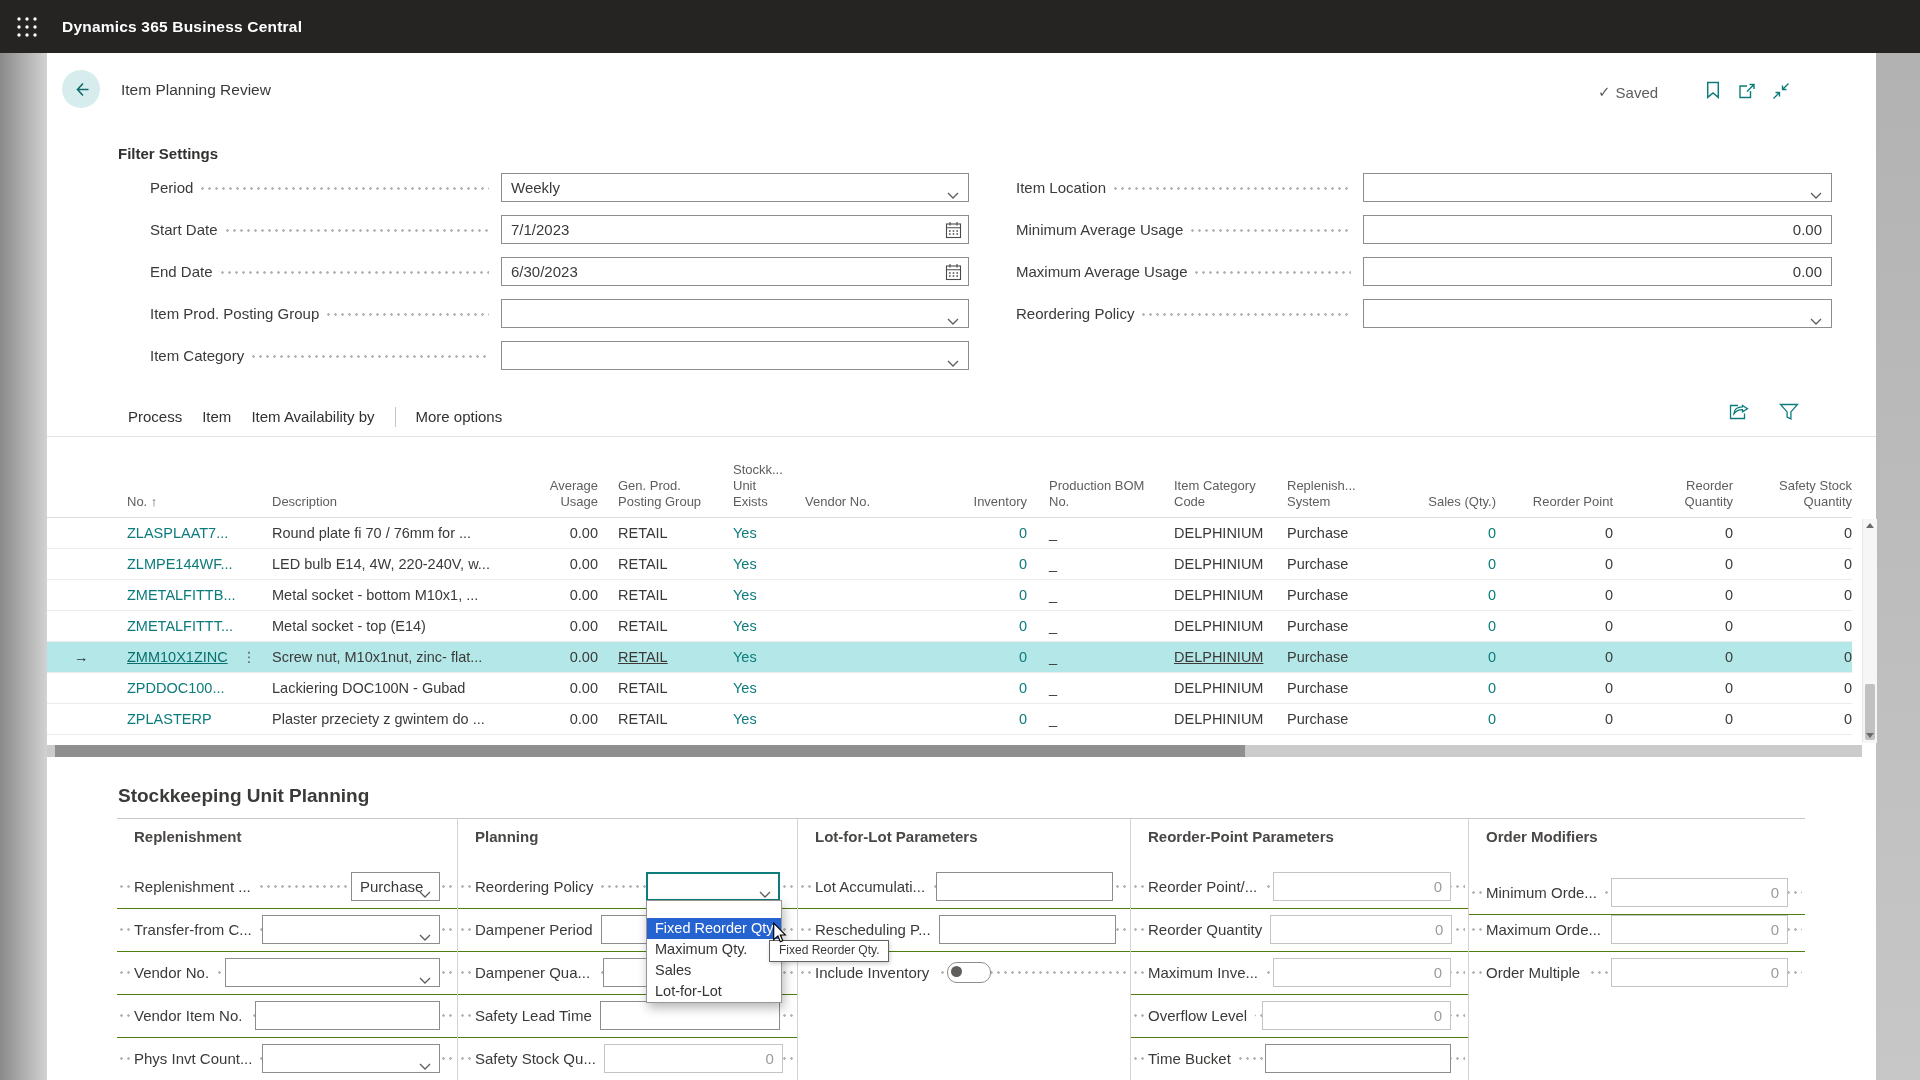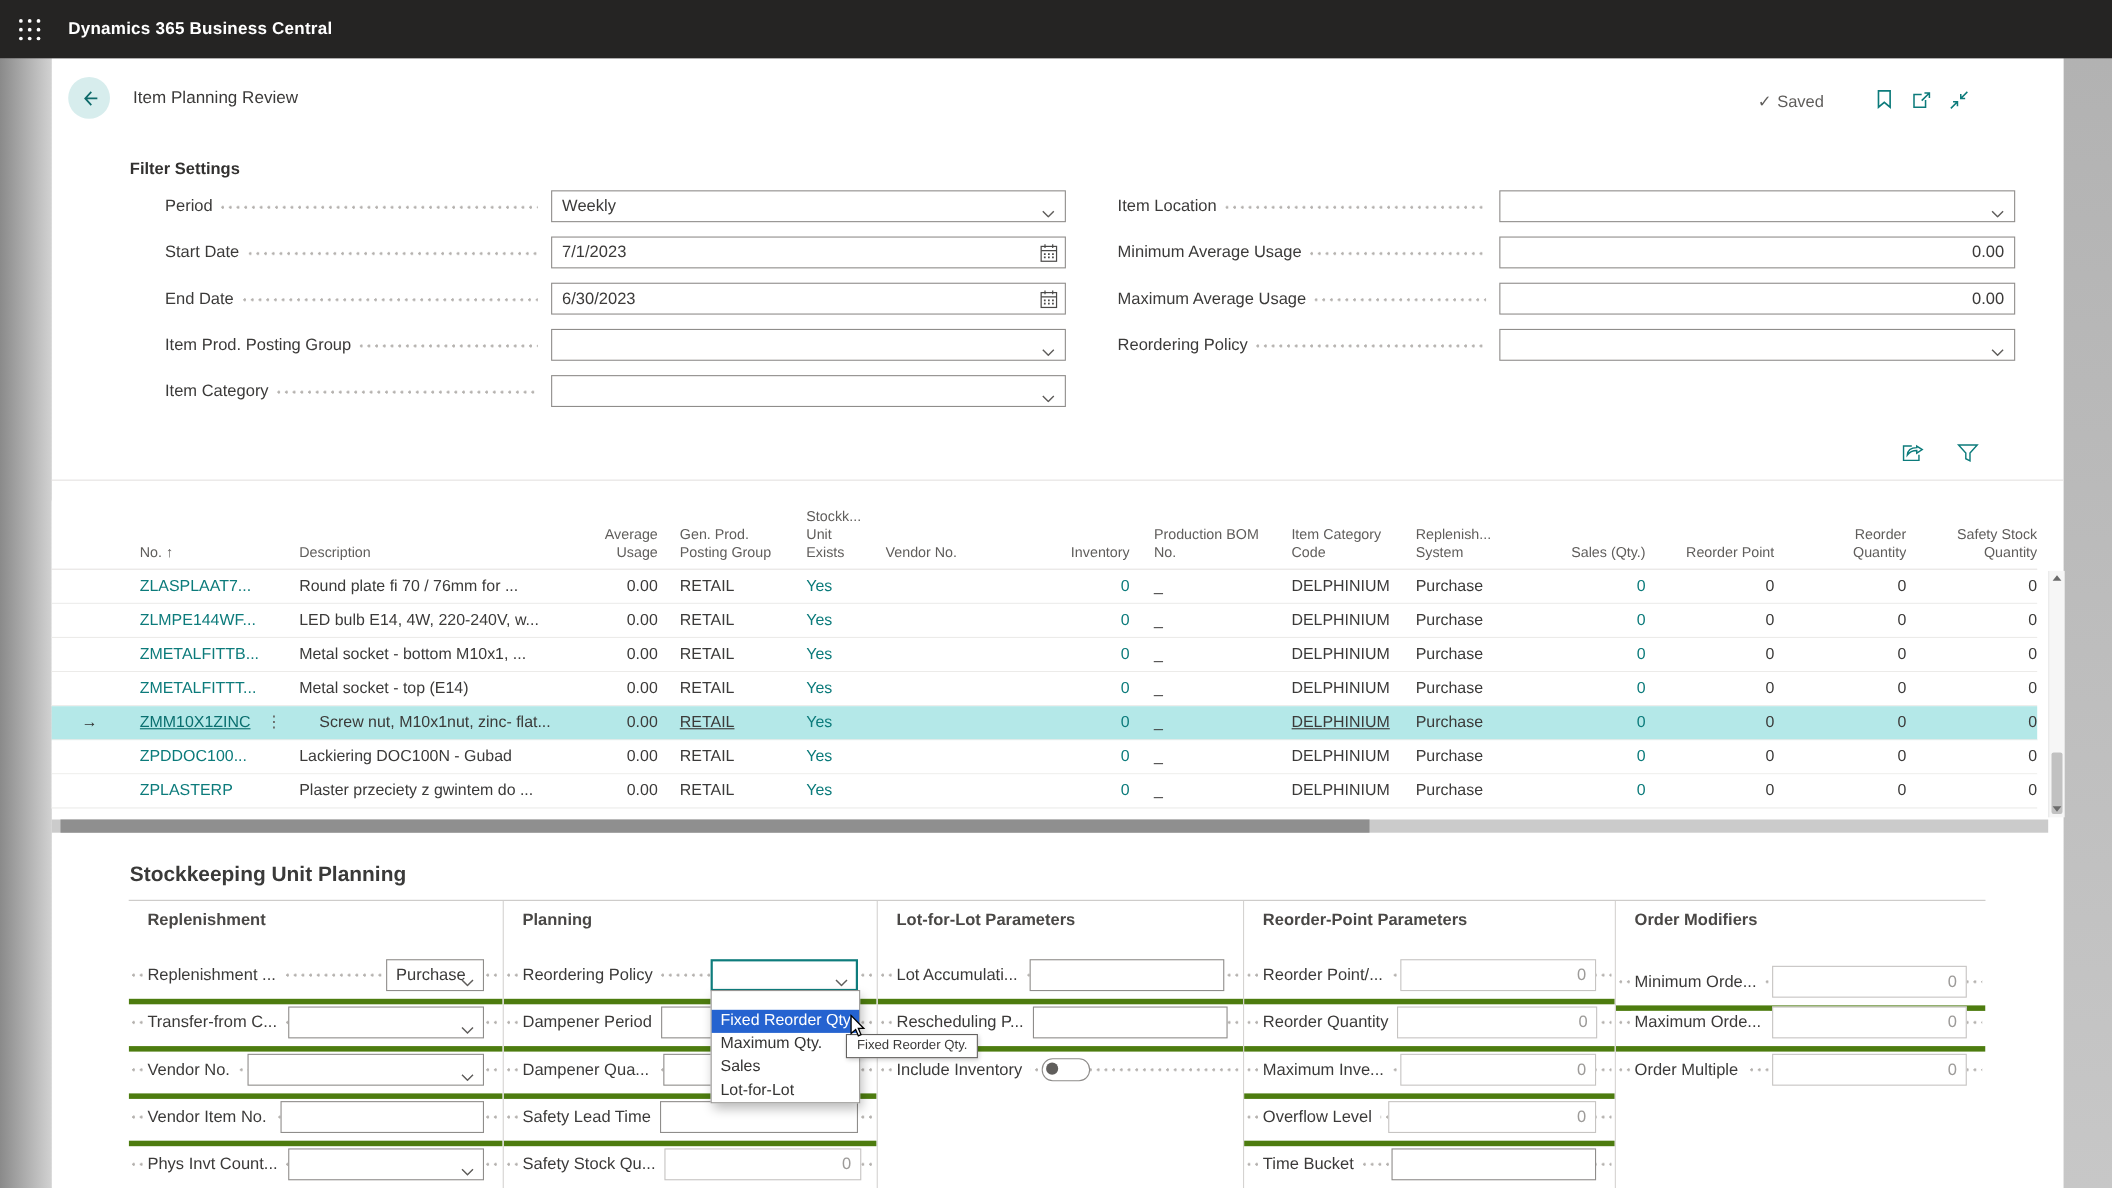--- a/index.html
+++ b/index.html
@@ -63,21 +63,21 @@
   #vthumb{position:absolute;left:2px;top:165px;width:10px;height:56px;background:#c1c1c1;border-radius:2px;}
   #hscroll{position:absolute;left:47px;top:745px;width:1815px;height:12px;background:#cbcbcb;z-index:8;}
   #hthumb{position:absolute;left:8px;top:0;width:1190px;height:12px;background:#8f8f8f;}
   
   #skuTitle{position:absolute;left:118px;top:785px;font-size:19px;font-weight:700;color:#3a3a39;z-index:6;}
   #sku{position:absolute;left:117px;top:818px;width:1688px;height:262px;border-top:1px solid #c9c7c5;box-sizing:border-box;z-index:6;background:#fff;}
   .sg{position:absolute;top:0;bottom:0;overflow:hidden;box-sizing:border-box;}
   .sg.bl{border-left:1px solid #d5d3d1;}
   .sg-title{position:absolute;top:9px;left:17px;font-size:15px;font-weight:700;color:#494745;white-space:nowrap;}
   .s-row{position:absolute;left:0;right:0;height:43px;display:flex;align-items:center;}
-  .s-row.bb{border-bottom:5px solid #4d7c0f;}
+  .s-row.bb{border-bottom:1px solid #4d7c0f;}
   .s-row::before{content:'';position:absolute;left:3px;right:3px;top:50%;height:3px;margin-top:-2px;background-image:radial-gradient(circle at 1.5px 1.5px,#b5b2af 1.1px,transparent 1.5px);background-size:7px 3px;background-repeat:repeat-x;}
   .s-lab{position:relative;z-index:1;background:#fff;margin-left:14px;padding:2px 8px 2px 3px;font-size:15px;color:#3b3a39;white-space:nowrap;flex:0 0 auto;}
   .s-fld{position:relative;z-index:1;height:29px;background:#fff;border:1px solid #8f8d8b;box-sizing:border-box;flex:0 0 auto;margin-left:auto;margin-right:17px;}
   .s-fld .val{position:absolute;top:0;line-height:27px;font-size:15px;color:#3b3a39;}
   .s-fld .val.l{left:8px;} .s-fld .val.rr{right:8px;}
   .s-fld.dis{border-color:#c6c4c2;} .s-fld.dis .val{color:#9d9b99;}
   .s-fld .chev{position:absolute;right:8px;top:11px;}
   .s-fld.cbx{border:2px solid #0e7c7c;} .s-fld.cbx .chev{top:10px;right:7px;}
   .toggle{position:relative;z-index:1;width:42px;height:19px;border:1px solid #8f8d8b;border-radius:10px;background:#fff;margin-left:10px;flex:0 0 auto;cursor:pointer;}
   .knob{position:absolute;left:3px;top:3px;width:11px;height:11px;border-radius:50%;background:#605e5c;}
@@ -234,20 +234,29 @@
         <div class="f-lead"></div>
         <div class="fld" style="width: 469px;">
           <div class="val"></div>
           <span class="chev"><svg width="12" height="7" viewBox="0 0 12 7">
               <path d="M1 1l5 5 5-5" fill="none" stroke="#5f5d5b" stroke-width="1.3"></path>
             </svg></span>
         </div>
       </div>
     </div>
 
+  <div id="tabsRow">
+    <span id="tabsHolder" style="display:flex;align-items:center;">
+        <span class="tab">Process</span>
+        <span class="tab">Item</span>
+        <span class="tab">Item Availability by</span>
+      </span>
+    <span class="vdiv"></span>
+    <span id="moreOptions">More options</span>
+  </div>
   <div id="tabsLine"></div>
   <div id="shareIcon">
     <svg width="22" height="20" viewBox="0 0 22 20">
         <path d="M13.5 4.5l5 3.2-5 3.2V8.6c-4.2 0-6.5 1.3-8.6 4.2.3-4.8 3.6-6.9 8.6-6.9z M9 4.5H1.5v13h14v-5" fill="none" stroke="#0c7b7b" stroke-width="1.3"></path>
       </svg>
   </div>
   <div id="funnelIcon">
     <svg width="20" height="18" viewBox="0 0 20 18">
         <path d="M1.5 1.5h17l-6.6 7.4v7l-3.8-1.9V8.9z" fill="none" stroke="#0c7b7b" stroke-width="1.3"></path>
       </svg>
@@ -354,21 +363,21 @@
         <div class="td r" style="width: 117px;">0</div>
         <div class="td r" style="width: 120px;">0</div>
         <div class="td r" style="width: 119px;">0</div>
       </div>
       <div class="tr selrow">
         <div class="td arrow-cell" style="width: 80px;">→</div>
         <div class="td no-cell" style="width: 145px;">
           <span class="link">ZMM10X1ZINC</span>
           <span class="dots3">⋮</span>
         </div>
-        <div class="td" style="width: 247px; text-align: center;">Screw nut, M10x1nut, zinc- flat...</div>
+        <div class="td" style="width: 247px;">Screw nut, M10x1nut, zinc- flat...</div>
         <div class="td r" style="width: 79px;">0.00</div>
         <div class="td u" style="width: 135px; padding-left: 20px;">RETAIL</div>
         <div class="td teal" style="width: 72px;">Yes</div>
         <div class="td" style="width: 137px;"></div>
         <div class="td r teal" style="width: 85px;">0</div>
         <div class="td" style="width: 147px; padding-left: 22px;">_</div>
         <div class="td u" style="width: 113px;">DELPHINIUM</div>
         <div class="td" style="width: 114px;">Purchase</div>
         <div class="td r teal" style="width: 95px;">0</div>
         <div class="td r" style="width: 117px;">0</div>

